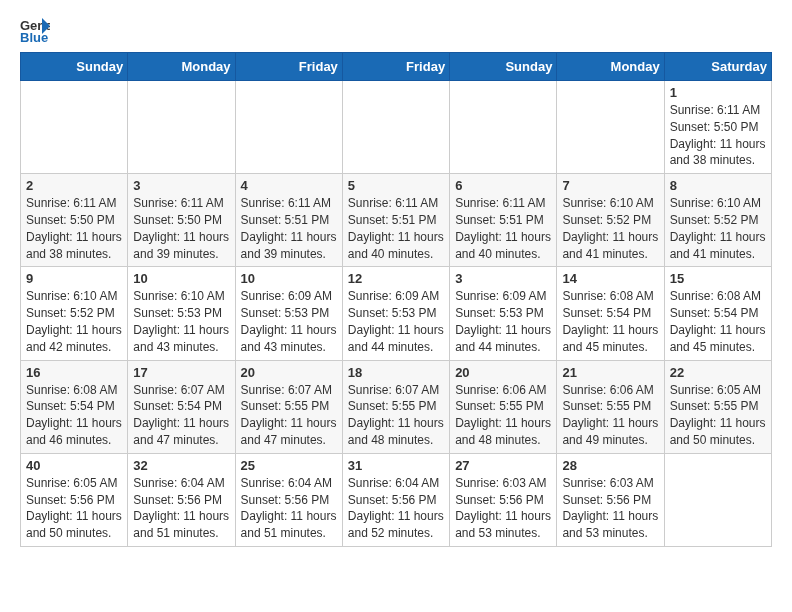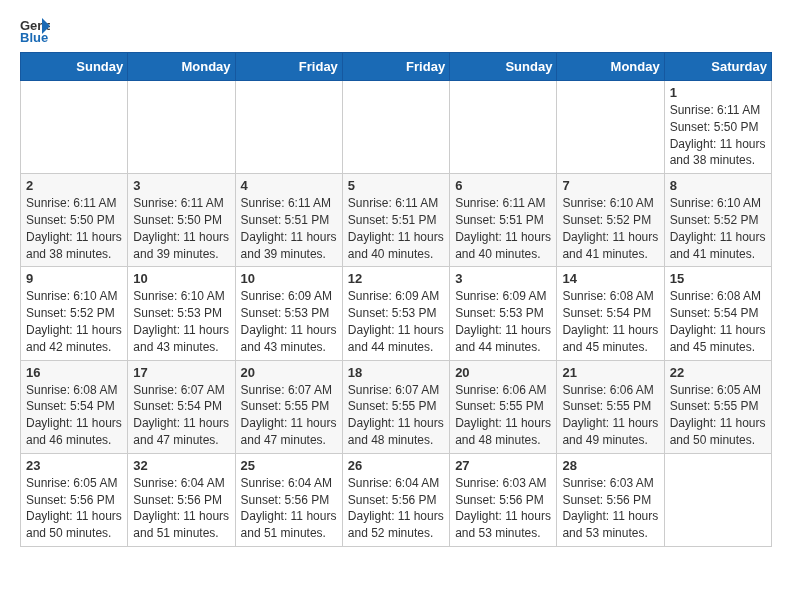--- a/index.html
+++ b/index.html
@@ -278,42 +278,42 @@
         <td>
           <div class="day-number">22</div>
           <div class="day-info" style="white-space: pre-line;">Sunrise: 6:05 AM
 Sunset: 5:55 PM
 Daylight: 11 hours
 and 50 minutes.</div>
         </td>
       </tr>
       <tr>
         <td>
-          <div class="day-number">23</div>
+          <div class="day-number">40</div>
           <div class="day-info" style="white-space: pre-line;">Sunrise: 6:05 AM
 Sunset: 5:56 PM
 Daylight: 11 hours
 and 50 minutes.</div>
         </td>
         <td>
           <div class="day-number">32</div>
           <div class="day-info" style="white-space: pre-line;">Sunrise: 6:04 AM
 Sunset: 5:56 PM
 Daylight: 11 hours
 and 51 minutes.</div>
         </td>
         <td>
           <div class="day-number">25</div>
           <div class="day-info" style="white-space: pre-line;">Sunrise: 6:04 AM
 Sunset: 5:56 PM
 Daylight: 11 hours
 and 51 minutes.</div>
         </td>
         <td>
-          <div class="day-number">26</div>
+          <div class="day-number">31</div>
           <div class="day-info" style="white-space: pre-line;">Sunrise: 6:04 AM
 Sunset: 5:56 PM
 Daylight: 11 hours
 and 52 minutes.</div>
         </td>
         <td>
           <div class="day-number">27</div>
           <div class="day-info" style="white-space: pre-line;">Sunrise: 6:03 AM
 Sunset: 5:56 PM
 Daylight: 11 hours

